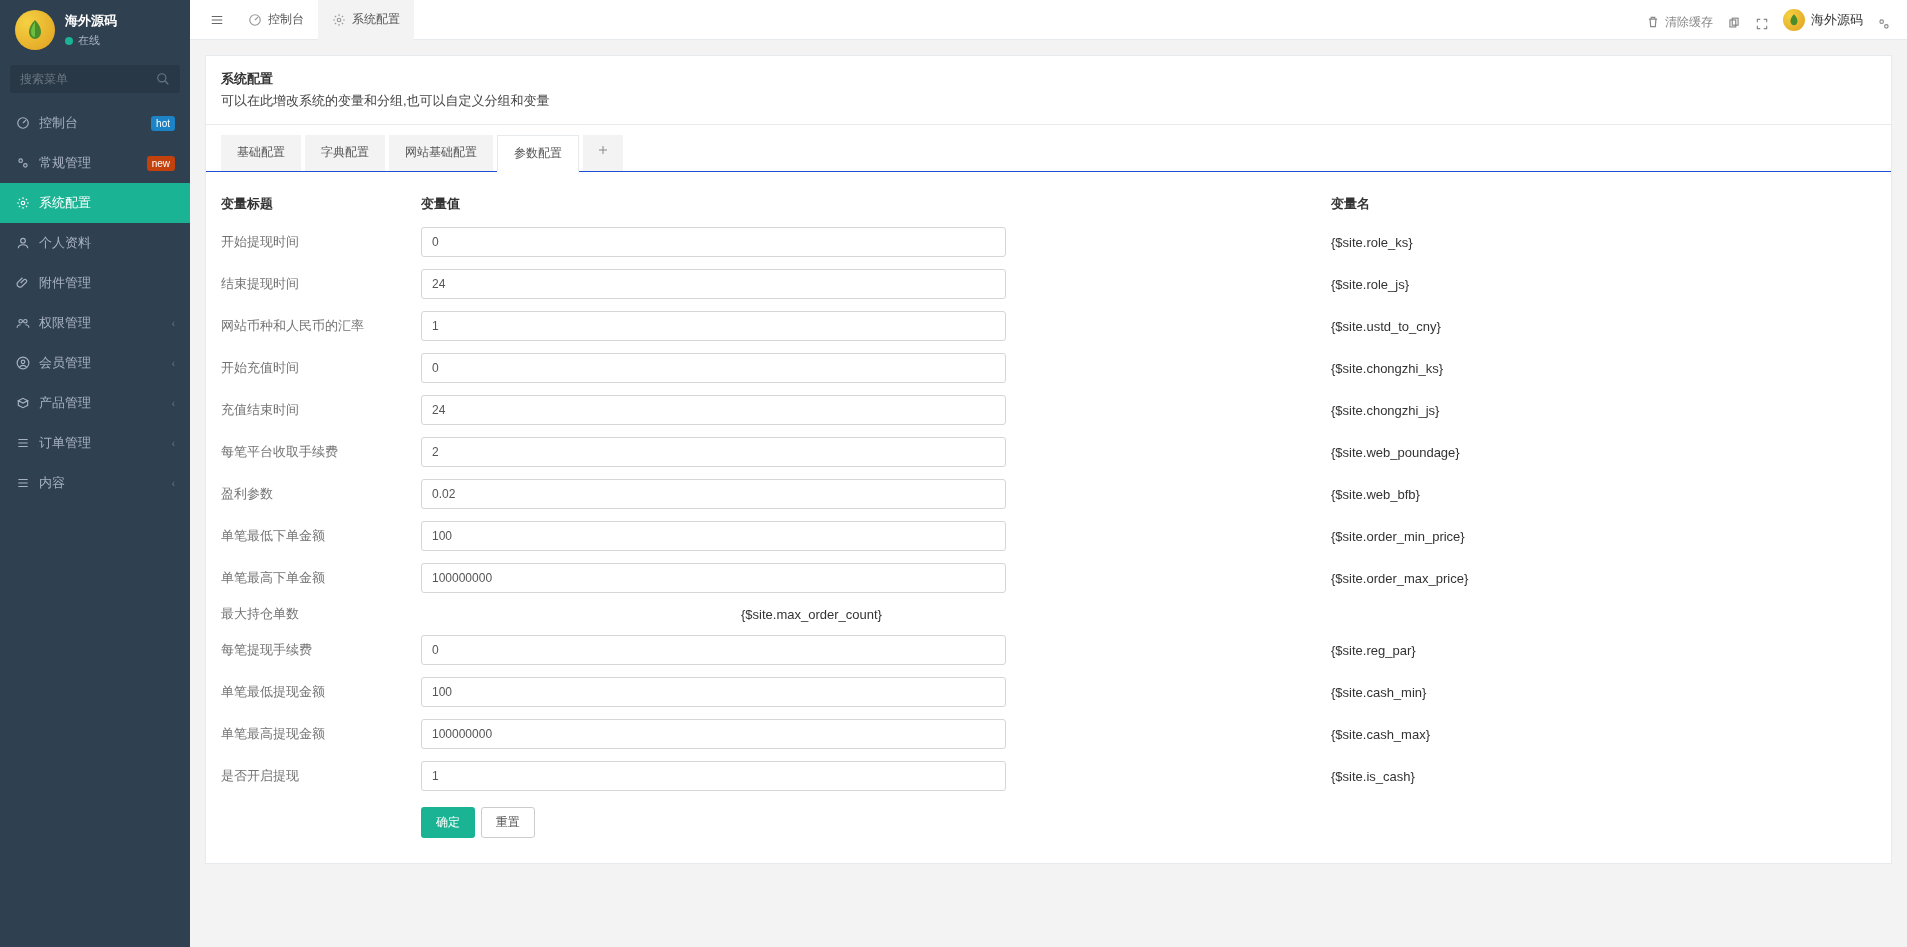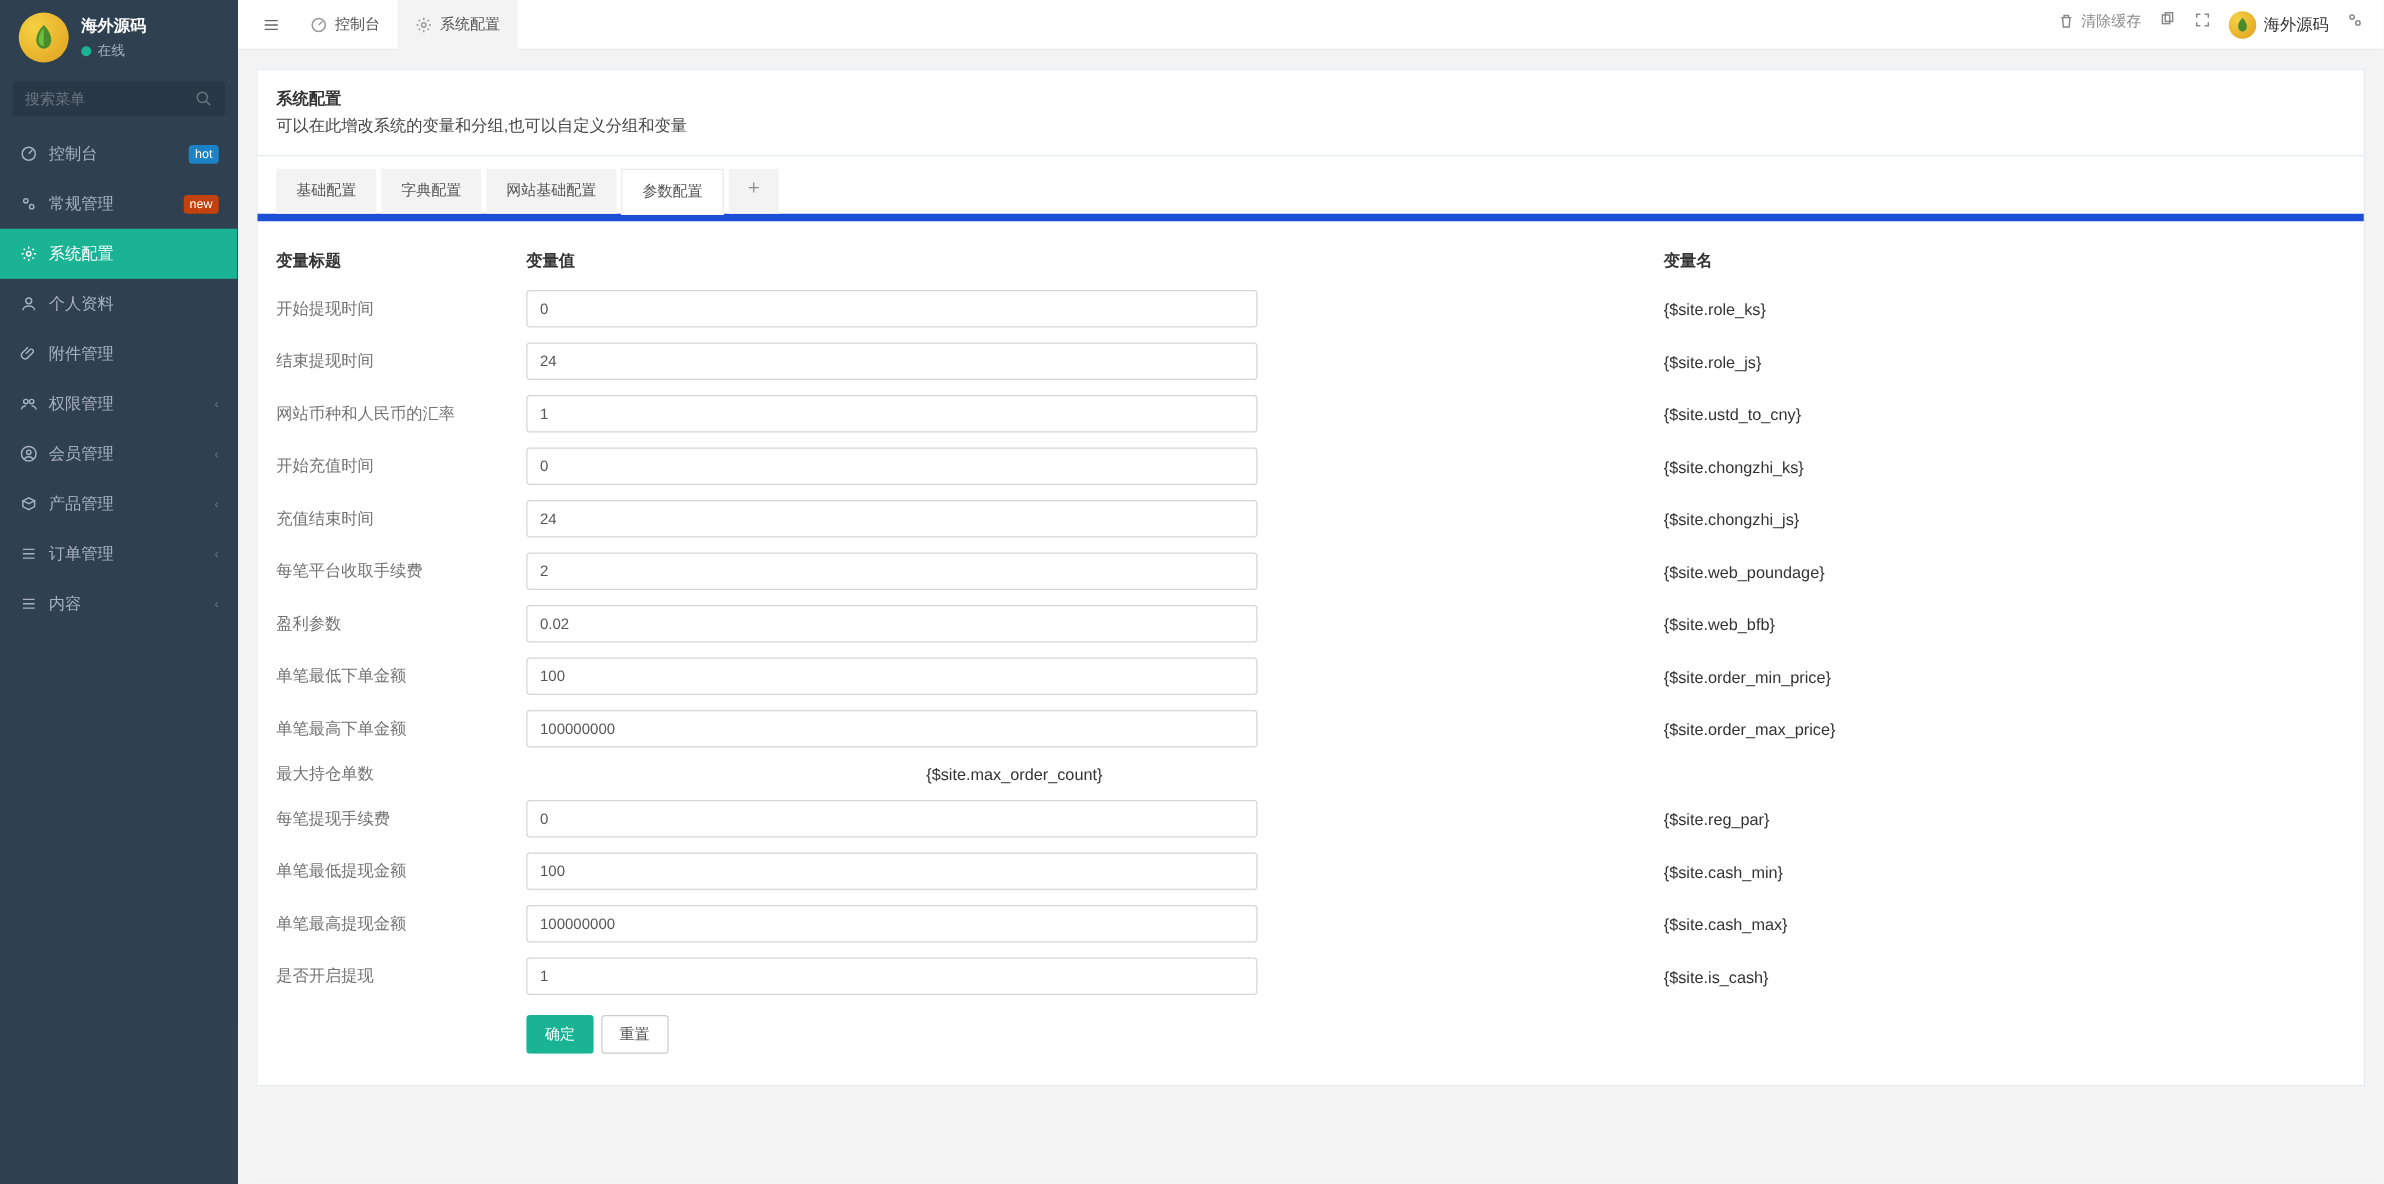--- a/index.html
+++ b/index.html
@@ -29,34 +29,34 @@
 .badge-new { background: #c2410c; }
 .nav-item .chevron { font-size: 10px; color: #6a7682; }
 
 .main { margin-left: 190px; min-height: 100vh; }
 .topbar { background: #fff; height: 40px; display: flex; align-items: center; border-bottom: 1px solid #e7eaec; padding: 0 10px; }
 .topbar-left { display: flex; align-items: center; gap: 0; }
 .hamburger { padding: 0 10px; cursor: pointer; color: #666; }
 .top-tab { display: flex; align-items: center; padding: 0 14px; height: 40px; cursor: pointer; color: #555; gap: 6px; font-size: 12px; }
 .top-tab.active { background: #f3f3f4; }
 .top-tab .tab-icon { color: #999; }
-.topbar-right { margin-left: auto; display: flex; align-items: flex-start; gap: 14px; padding-right: 6px; }
+.topbar-right { margin-left: auto; display: flex; align-items: flex-end; gap: 14px; padding-right: 6px; }
 .topbar-btn { display: flex; align-items: center; gap: 5px; color: #888; cursor: pointer; font-size: 12px; }
 .topbar-btn svg, .topbar-btn .ico { width: 14px; height: 14px; }
 .topbar-user { display: flex; align-items: center; gap: 6px; }
 .topbar-user .avatar-sm { width: 22px; height: 22px; border-radius: 50%; background: radial-gradient(circle at 30% 30%, #f5d142, #e0a020); display:flex; align-items:center; justify-content:center;}
 .topbar-user .avatar-sm svg{width:14px;height:14px;}
 
 .content { padding: 15px; }
 .panel { background: #fff; border: 1px solid #e7eaec; }
 .panel-header { padding: 14px 15px; border-bottom: 1px solid #e7eaec; }
 .panel-title { font-weight: 600; font-size: 13px; margin-bottom: 4px; }
 .panel-desc { font-size: 13px; color: #444; }
 
-.tabs { display: flex; padding: 10px 15px 0; gap: 4px; border-bottom: 6px solid #1d4ed8; }
+.tabs { display: flex; padding: 10px 15px 0; gap: 4px; border-bottom: 1px solid #1d4ed8; }
 .tab { padding: 9px 16px; background: #f3f3f4; color: #555; cursor: pointer; font-size: 12px; user-select:none;}
 .tab.active { background: #fff; border: 1px solid #e7eaec; border-bottom-color: #fff; margin-bottom: -1px; }
 .tab-add { padding: 9px 14px; color: #888; background:#f3f3f4; cursor:pointer;}
 
 .form-area { padding: 15px; }
 .form-header { display: flex; font-weight: 600; padding: 8px 0; font-size: 13px; }
 .col-label { width: 200px; padding-right: 10px; }
 .col-value { width: 590px; }
 .col-varname { flex: 1; padding-left: 320px; }
 

